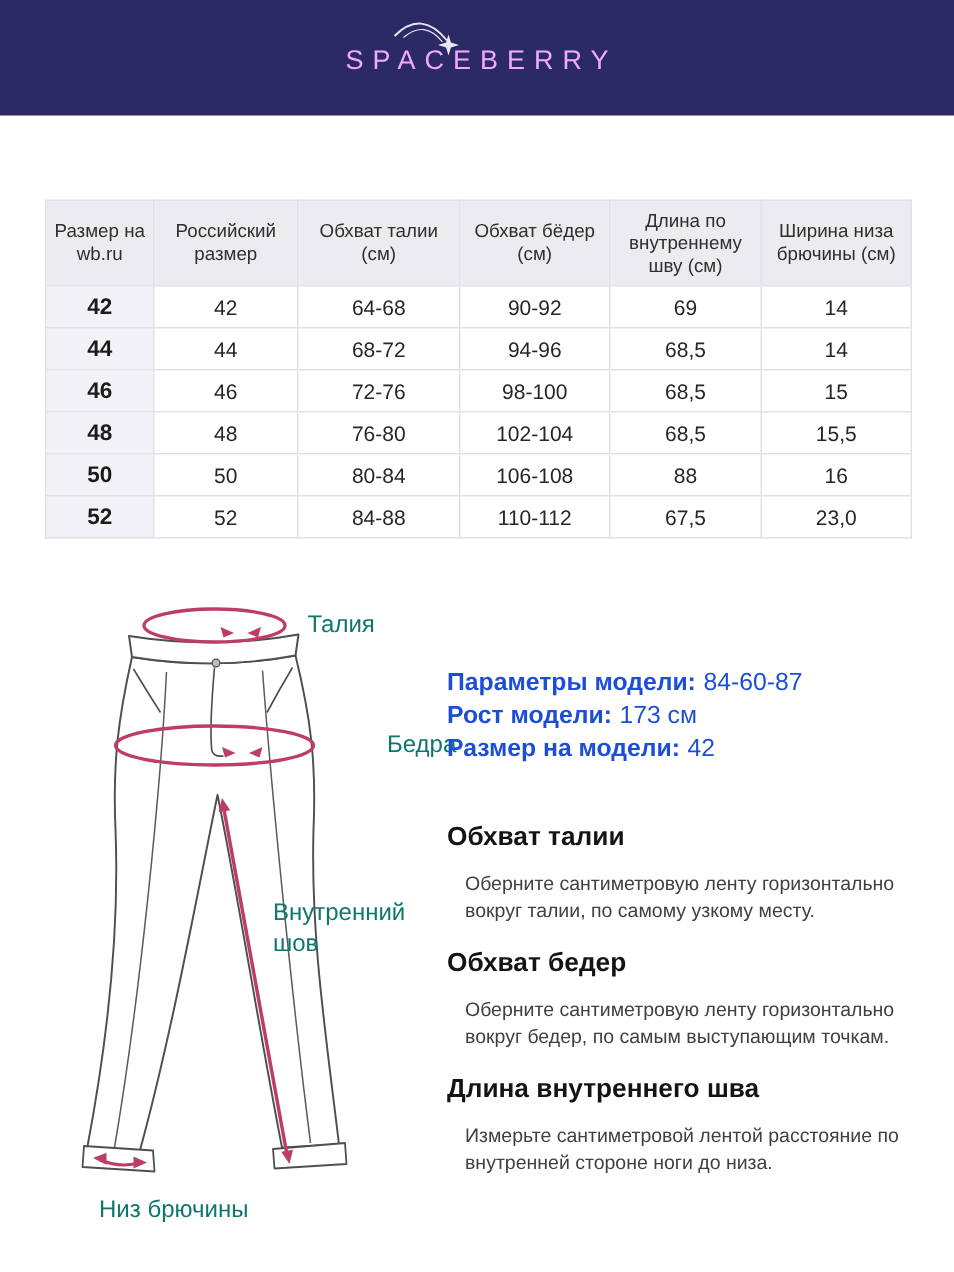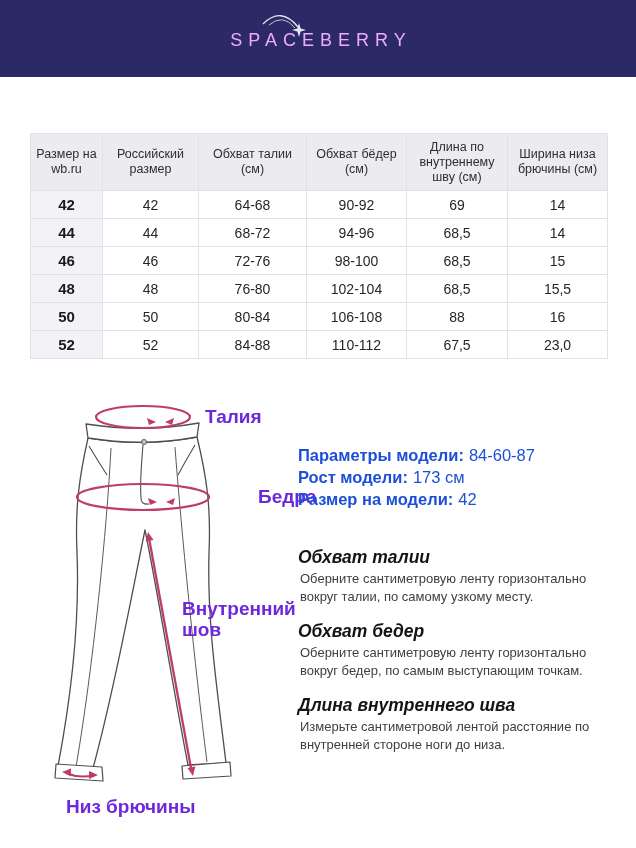--- a/index.html
+++ b/index.html
@@ -23,33 +23,33 @@
   .size-table th,.size-table td{
     border:1px solid #E2E1E7;text-align:center;vertical-align:middle;
     padding:2px 4px;box-sizing:border-box;
   }
   .size-table thead tr{height:57px;}
   .size-table th{background:#ECEBF0;font-weight:400;font-size:12.5px;line-height:15px;color:#2e2e2e;}
   .size-table tbody tr{height:28px;}
   .size-table td{font-size:14px;color:#262626;background:#ffffff;}
   .size-table td.c1{background:#F3F2F6;font-weight:700;font-size:15px;color:#1b1b1b;}
   
-  .diag-label{position:absolute;font-size:19px;font-weight:700;color:#6d28d9;line-height:21px;}
+  .diag-label{position:absolute;font-size:16px;font-weight:400;color:#0f766e;line-height:21px;}
   .lbl-waist{left:205px;top:406px;}
   .lbl-hips{left:222px;top:486px;margin-left:36px;}
   .lbl-inseam{left:182px;top:598px;width:100px;}
   .lbl-hem{left:66px;top:796px;}
   .pants-svg{position:absolute;left:25px;top:388px;}
   
   .info{position:absolute;left:298px;top:444px;width:315px;}
   .mi-line{font-size:16.5px;line-height:22px;color:#1d4ed8;}
   .mi-label{font-weight:700;margin-right:5px;}
-  .section h3{margin:15px 0 0;font-size:17.5px;line-height:22px;font-weight:700;color:#141414;font-style:italic;}
+  .section h3{margin:15px 0 0;font-size:17.5px;line-height:22px;font-weight:700;color:#141414;}
   .section.first h3{margin-top:36px;}
-  .section p{margin:2px;font-size:13px;line-height:17.5px;color:#404040;}
+  .section p{margin:12px;font-size:13px;line-height:17.5px;color:#404040;}
 </style>
 </head>
 <body>
 
 <div class="page">
 
   <header class="banner">
     <svg class="comet" width="64" height="40" viewBox="0 0 64 40">
       <path d="M 8,20 Q 26,2 43,23" fill="none" stroke="#E9E2F0" stroke-width="1.3"></path>
       <path d="M 14,21 Q 28,9 40,24" fill="none" stroke="#E9E2F0" stroke-width="0.8"></path>

